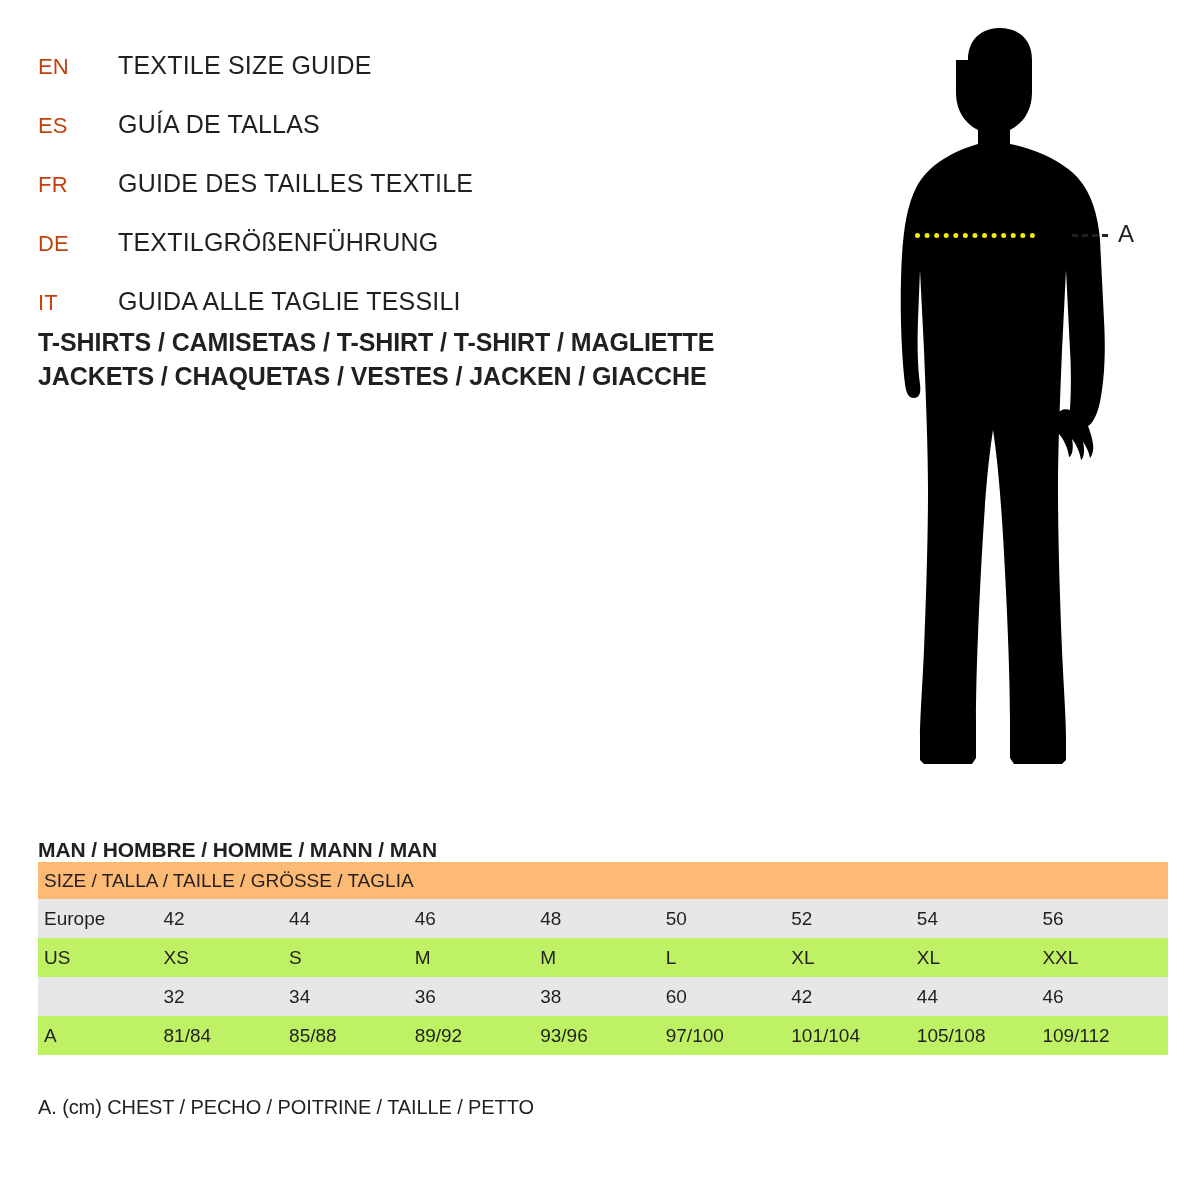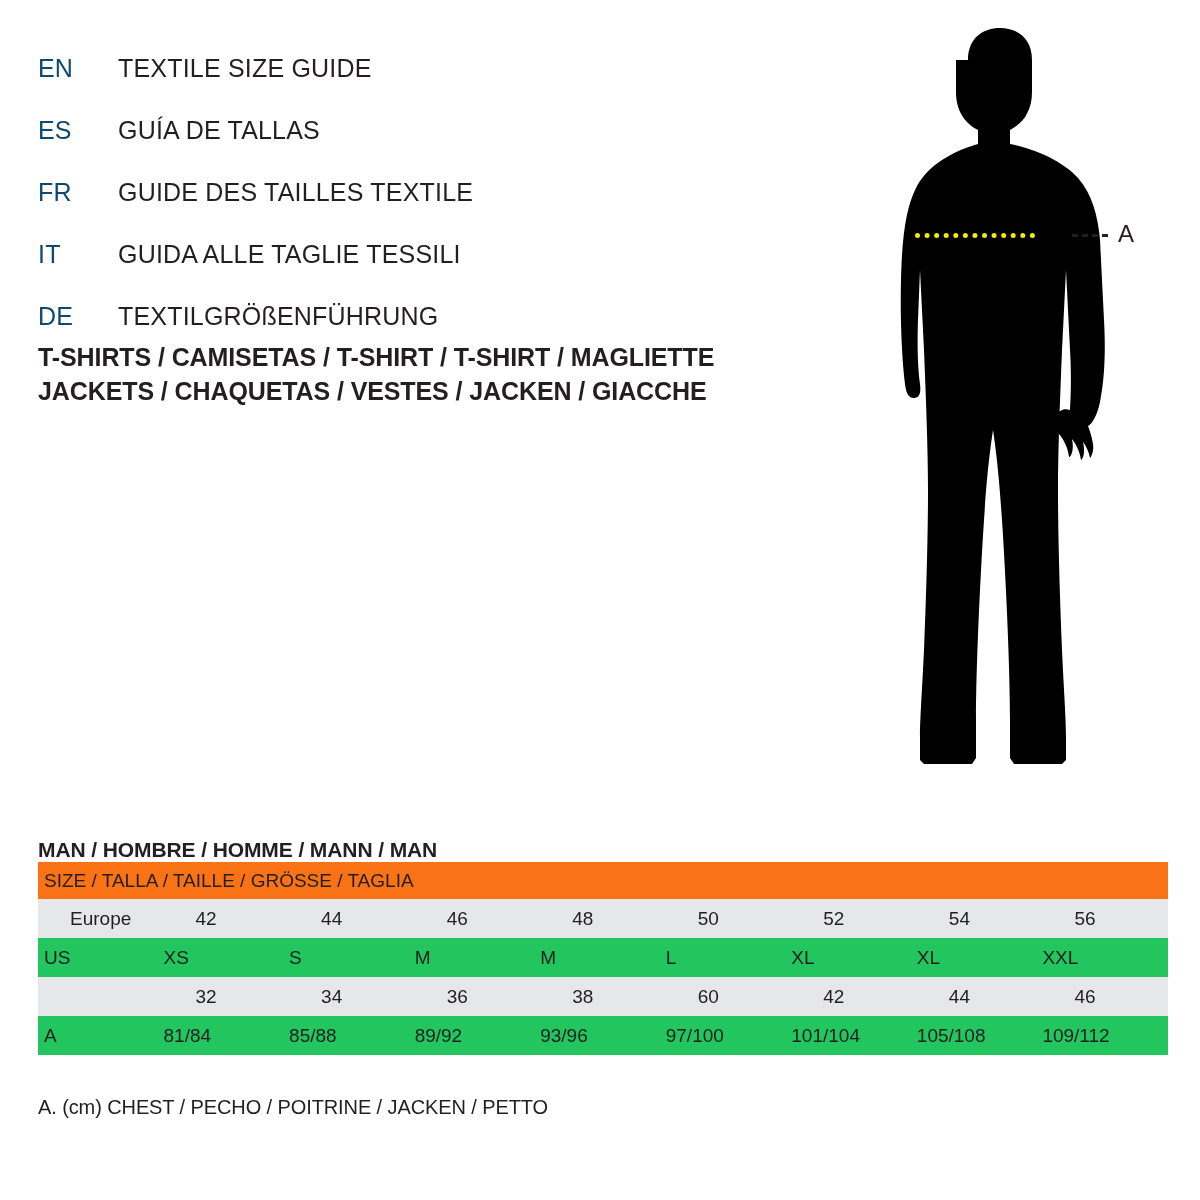--- a/index.html
+++ b/index.html
@@ -25,23 +25,23 @@
   }
   .lang-row {
     display: flex;
     align-items: baseline;
     line-height: 1.0;
     margin-bottom: 9px;
   }
   .lang-code {
     width: 80px;
     flex: 0 0 80px;
-    font-size: 25px;
+    font-size: 22px;
     letter-spacing: 0.2px;
-    color: #0c4a6e;
+    color: #c2410c;
     margin-top: 28px;
   }
   .lang-text {
     font-size: 25px;
     letter-spacing: 0.2px;
     color: #231f20;
   }
   .category-line {
     font-size: 25px;
     font-weight: bold;
@@ -113,31 +113,30 @@
     height: 27px;
   }
   td.label {
     width: 165px;
     padding-left: 6px;
     text-align: left;
   }
   td.val {
   }
   tr.title-row td {
-    background: #f97316;
+    background: #fdba74;
     font-size: 19px;
     padding-top: 5px;
     padding-bottom: 5px;
   }
   tr.shade td {
     background: #e6e7e8;
-    padding-left: 32px;
   }
   tr.white td {
-    background: #22c55e;
+    background: #bef264;
   }
   #footnote {
     position: absolute;
     left: 38px;
     top: 1096px;
     font-size: 20px;
     letter-spacing: -0.1px;
     color: #231f20;
   }
 </style>
@@ -151,26 +150,26 @@
   </div>
   <div class="lang-row">
     <div class="lang-code">ES</div>
     <div class="lang-text">GUÍA DE TALLAS</div>
   </div>
   <div class="lang-row">
     <div class="lang-code">FR</div>
     <div class="lang-text">GUIDE DES TAILLES TEXTILE</div>
   </div>
   <div class="lang-row">
+    <div class="lang-code">DE</div>
+    <div class="lang-text">TEXTILGRÖßENFÜHRUNG</div>
+  </div>
+  <div class="lang-row">
     <div class="lang-code">IT</div>
     <div class="lang-text">GUIDA ALLE TAGLIE TESSILI</div>
-  </div>
-  <div class="lang-row">
-    <div class="lang-code">DE</div>
-    <div class="lang-text">TEXTILGRÖßENFÜHRUNG</div>
   </div>
 
   <div id="category-block">
     <div class="category-line">T-SHIRTS / CAMISETAS / T-SHIRT / T-SHIRT / MAGLIETTE</div>
     <div class="category-line">JACKETS / CHAQUETAS / VESTES / JACKEN / GIACCHE</div>
   </div>
 </div>
 
 <div id="figure">
   <svg width="400" height="790" viewBox="0 0 400 790">
@@ -284,13 +283,13 @@
         <td class="val">93/96</td>
         <td class="val">97/100</td>
         <td class="val">101/104</td>
         <td class="val">105/108</td>
         <td class="val">109/112</td>
       </tr>
     </tbody>
   </table>
 </div>
 
-<div id="footnote">A. (cm) CHEST / PECHO / POITRINE / JACKEN / PETTO</div>
+<div id="footnote">A. (cm) CHEST / PECHO / POITRINE / TAILLE / PETTO</div>
 
 </body></html>

